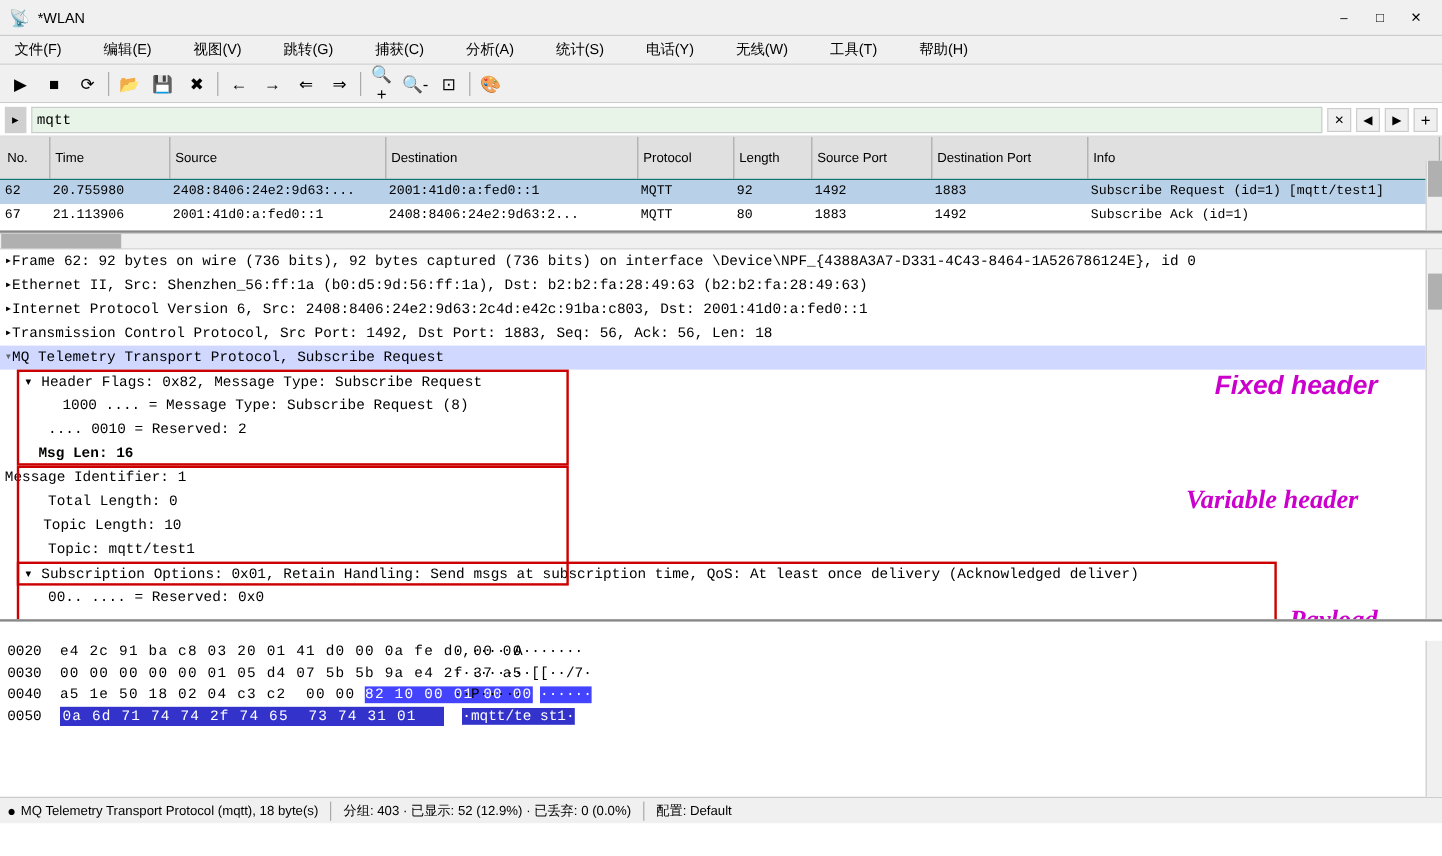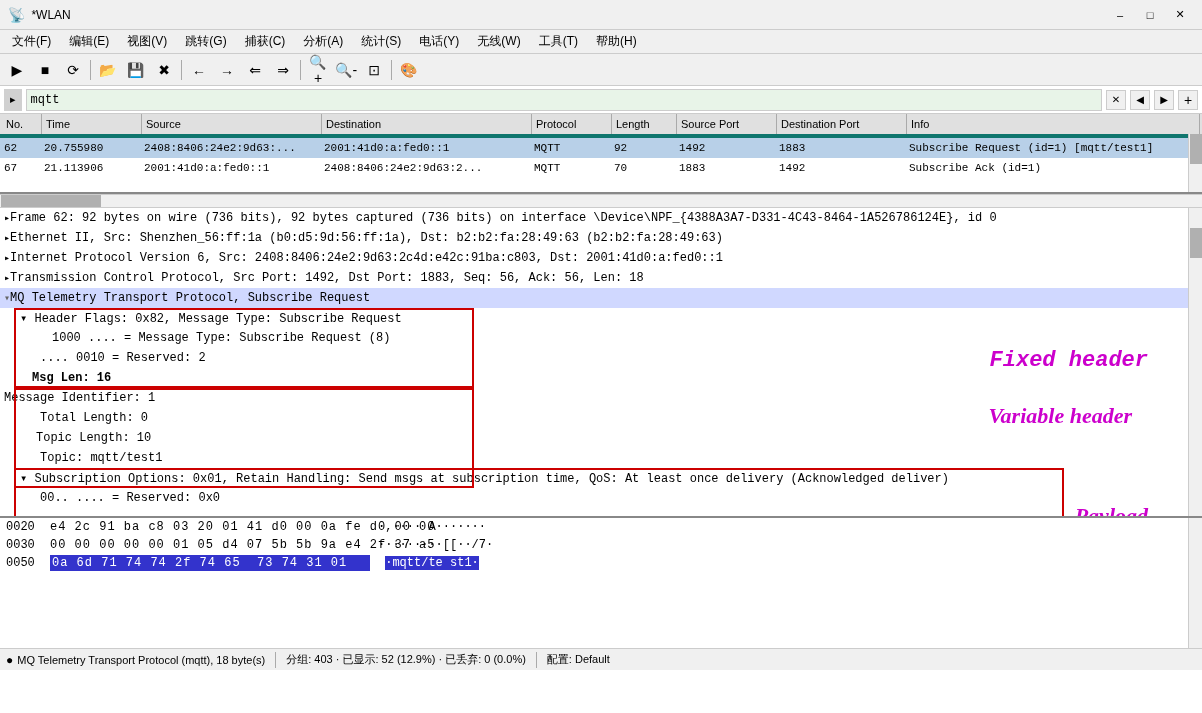--- a/index.html
+++ b/index.html
@@ -32,21 +32,21 @@
     
     .menu-bar {
       background: #f0f0f0;
       height: 24px;
       display: flex;
       align-items: center;
       padding: 0 4px;
       border-bottom: 1px solid #ccc;
       font-family: 'Segoe UI', sans-serif;
       font-size: 12px;
-      gap: 2px;
+      gap: 19px;
     }
     .menu-item {
       padding: 2px 8px;
       cursor: pointer;
       height: 100%;
       display: flex; align-items: center;
     }
 
     
     .toolbar {
@@ -125,22 +125,22 @@
       background: #fff;
       height: 80px;
       border-bottom: 2px solid #888;
       overflow: hidden;
       position: relative;
     }
     .packet-header {
       display: grid;
       grid-template-columns: 40px 100px 180px 210px 80px 65px 100px 130px auto;
       background: #e0e0e0;
-      border-bottom: 4px solid #0f766e;
-      height: 24px;
+      border-bottom: 1px solid #0f766e;
+      height: 36px;
       align-items: center;
       font-family: 'Segoe UI', sans-serif;
       font-size: 11px;
       padding: 0 2px;
     }
     .packet-header-cell {
       padding: 0 4px;
       border-right: 1px solid #aaa;
       height: 100%;
       display: flex; align-items: center;
@@ -222,26 +222,25 @@
     .detail-line.expanded::before { content: '▾ '; font-size: 10px; color: #666; }
     
     
     .mqtt-section { background: #d0d8ff; }
     
     
     .annotation-fixed {
       position: absolute;
       right: 20px;
       color: #cc00cc;
-      font-family: Liberation Mono, monospace;
+      font-family: Liberation Sans, sans-serif;
       font-size: 22px;
       font-style: italic;
       font-weight: bold;
       pointer-events: none;
-      margin-top: 40px;
     }
     .annotation-variable {
       position: absolute;
       right: 20px;
       color: #cc00cc;
       font-family: 'Times New Roman', serif;
       font-size: 22px;
       font-style: italic;
       font-weight: bold;
       pointer-events: none;
@@ -294,20 +293,21 @@
       width: 12px;
       height: 30px;
       background: #b0b0b0;
       margin: 0 1px;
       margin-top: 20px;
     }
     
     .bottom-section {
       display: flex;
       height: 130px;
+      margin-top: 16px;
     }
     .hex-section {
       flex: 1;
       overflow: hidden;
     }
     .hex-vscroll {
       width: 14px;
       background: #f0f0f0;
       border-left: 1px solid #ccc;
     }
@@ -393,21 +393,21 @@
     <div class="packet-cell">1492</div>
     <div class="packet-cell">1883</div>
     <div class="packet-cell">Subscribe Request (id=1) [mqtt/test1]</div>
   </div>
   <div class="packet-row">
     <div class="packet-cell">67</div>
     <div class="packet-cell">21.113906</div>
     <div class="packet-cell">2001:41d0:a:fed0::1</div>
     <div class="packet-cell">2408:8406:24e2:9d63:2...</div>
     <div class="packet-cell">MQTT</div>
-    <div class="packet-cell">70</div>
+    <div class="packet-cell">80</div>
     <div class="packet-cell">1883</div>
     <div class="packet-cell">1492</div>
     <div class="packet-cell">Subscribe Ack (id=1)</div>
   </div>
   <div class="scrollbar-v">
     <div class="scroll-thumb"></div>
   </div>
 </div>
 
 <div class="hscrollbar">
@@ -474,20 +474,27 @@
   <div class="hex-section">
     <div class="hex-line">
       <span class="hex-offset">0020</span>
       <span class="hex-bytes">e4 2c 91 ba c8 03 20 01  41 d0 00 0a fe d0 00 00</span>
       <span class="hex-ascii">·,···· A·······</span>
     </div>
     <div class="hex-line">
       <span class="hex-offset">0030</span>
       <span class="hex-bytes">00 00 00 00 00 01 05 d4  07 5b 5b 9a e4 2f 37 a5</span>
       <span class="hex-ascii">·········[[··/7·</span>
+    </div>
+    <div class="hex-line">
+      <span class="hex-offset">0040</span>
+      <span class="hex-bytes">
+        a5 1e 50 18 02 04 c3 c2&nbsp; 00 00 <span class="hl">82 10 00 01 00 00</span>
+      </span>
+      <span class="hex-ascii">··P·····&nbsp;&nbsp;<span class="hl">······</span></span>
     </div>
     <div class="hex-line">
       <span class="hex-offset">0050</span>
       <span class="hex-bytes" style="background:#3333cc; color:#fff; padding: 1px 2px;">0a 6d 71 74 74 2f 74 65&nbsp; 73 74 31 01</span>
       <span class="hex-ascii">&nbsp;<span style="background:#3333cc; color:#fff;">·mqtt/te st1·</span></span>
     </div>
   </div>
   <div class="hex-vscroll"></div>
 </div>
 

